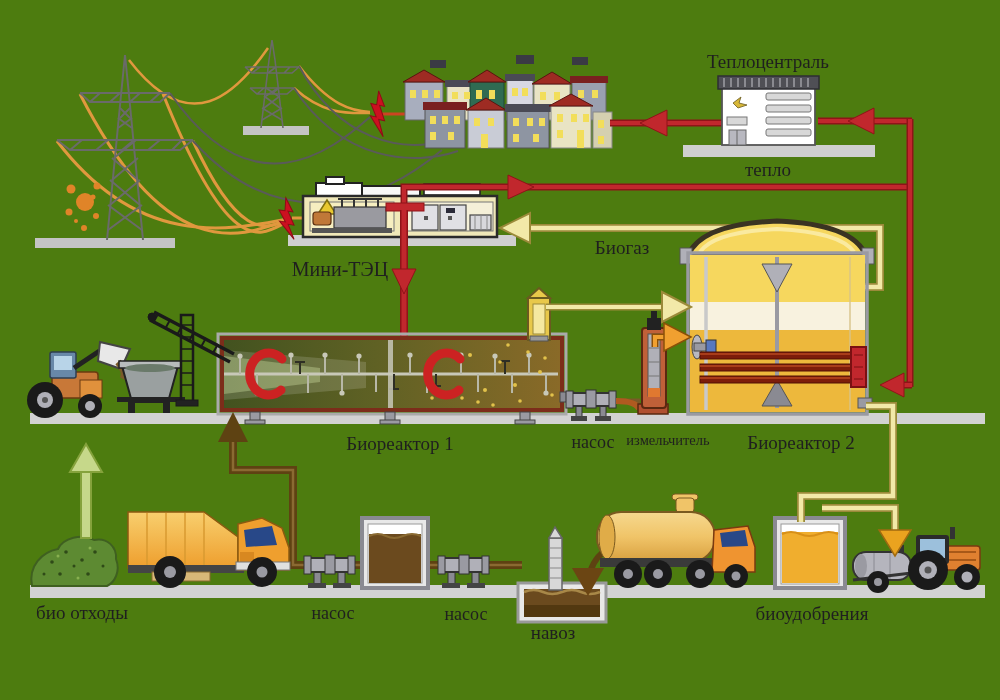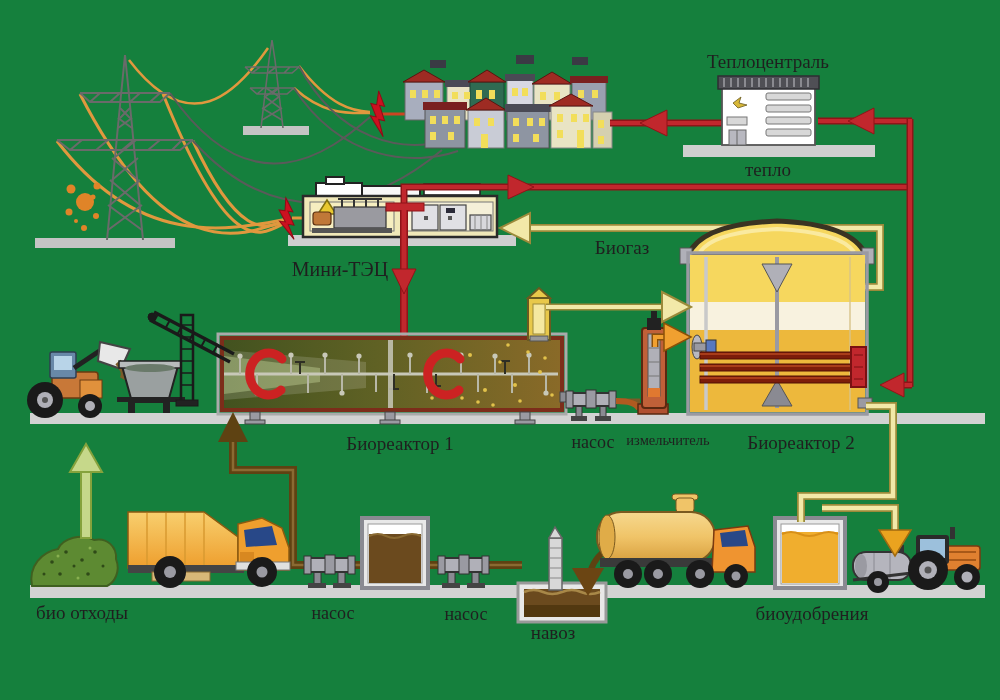--- a/index.html
+++ b/index.html
@@ -1,16 +1,16 @@
 <!DOCTYPE html>
 <html><head>
 <meta charset="utf-8">
 <style>
   html,body{margin:0;padding:0;background:#fdfdfd;}
-  .stage{position:relative;width:1000px;height:700px;background:#15803d;overflow:hidden;
+  .stage{position:relative;width:1000px;height:700px;background:#4d7c0f;overflow:hidden;
          font-family:"Liberation Serif", serif;}
   svg{position:absolute;left:0;top:0;}
   .lbl{font-family:"Liberation Serif", serif; fill:#1f1f1f;}
 </style>
 </head>
 <body>
 
 <div class="stage">
 <svg width="1000" height="700" viewBox="0 0 1000 700" xmlns="http://www.w3.org/2000/svg">
   <defs>

